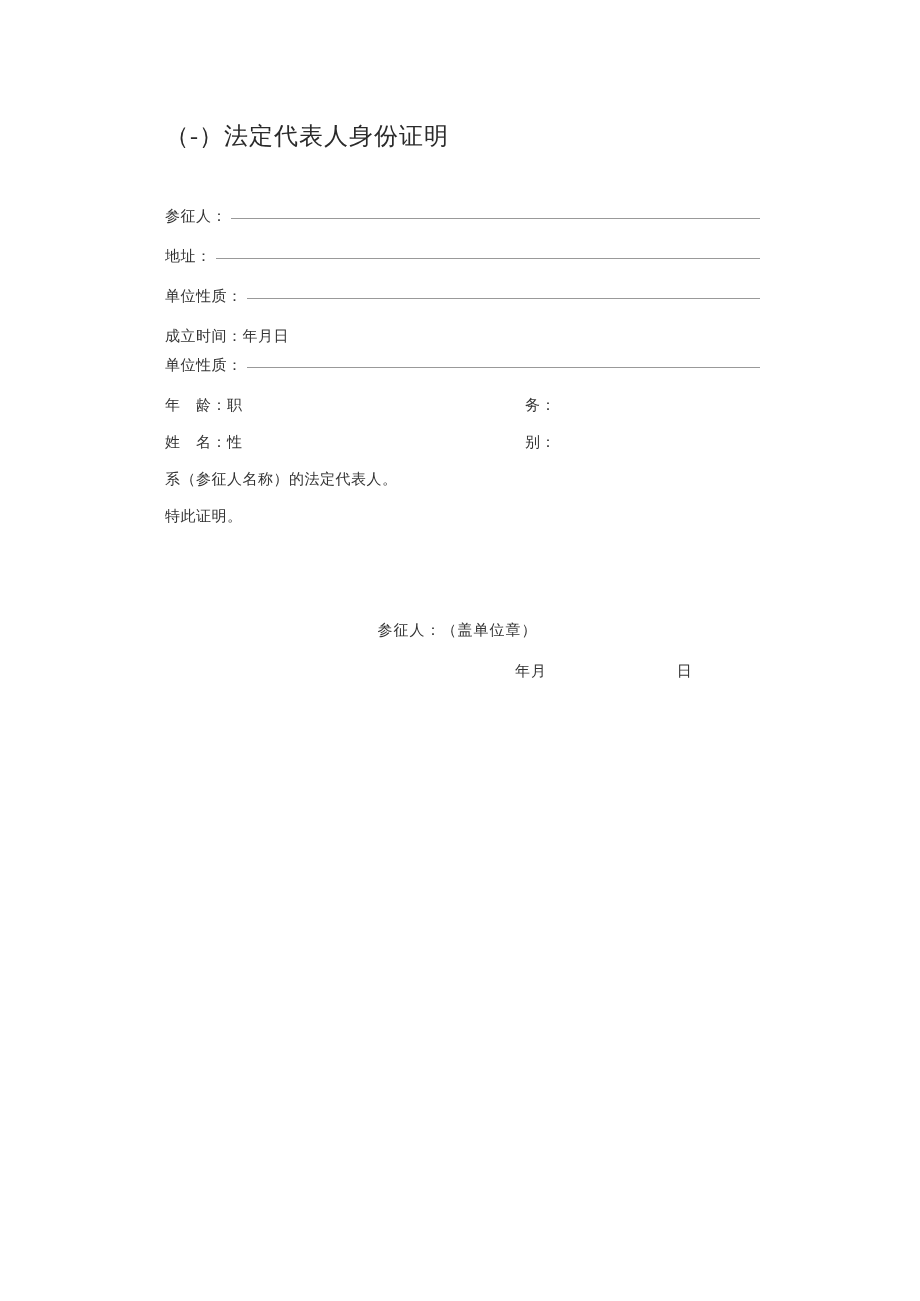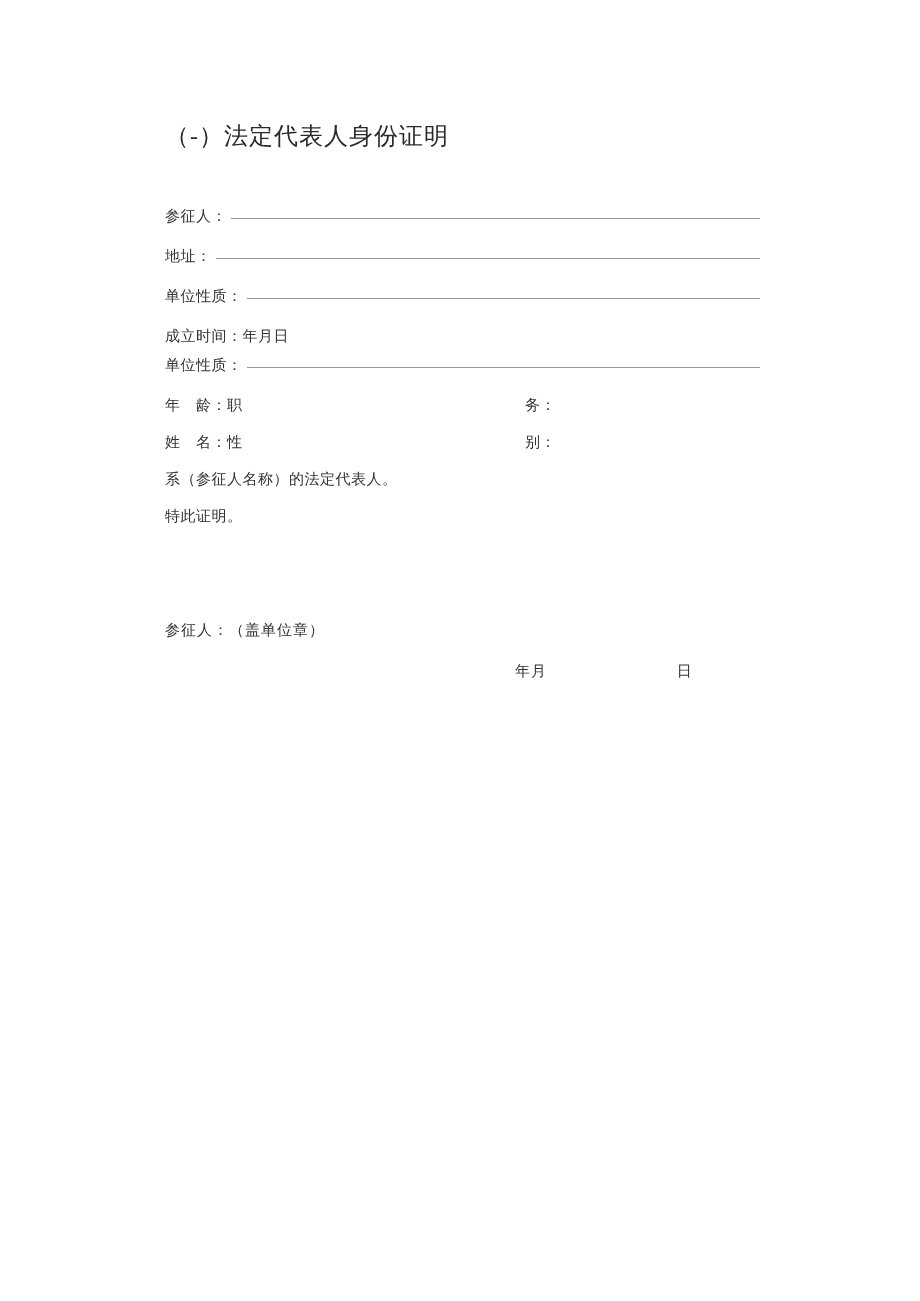--- a/index.html
+++ b/index.html
@@ -69,21 +69,21 @@
       font-size: 15px;
       color: #333333;
       letter-spacing: 0.5px;
     }
     .signature-block {
       margin-top: 95px;
       font-size: 15px;
       color: #333333;
     }
     .sig-line-1 {
-      text-align: left;
+      text-align: center;
       padding-right: 10px;
       letter-spacing: 1px;
     }
     .sig-line-2 {
       margin-top: 22px;
       padding-left: 350px;
       letter-spacing: 1px;
     }
     .sig-date-part1 {
       display: inline-block;

